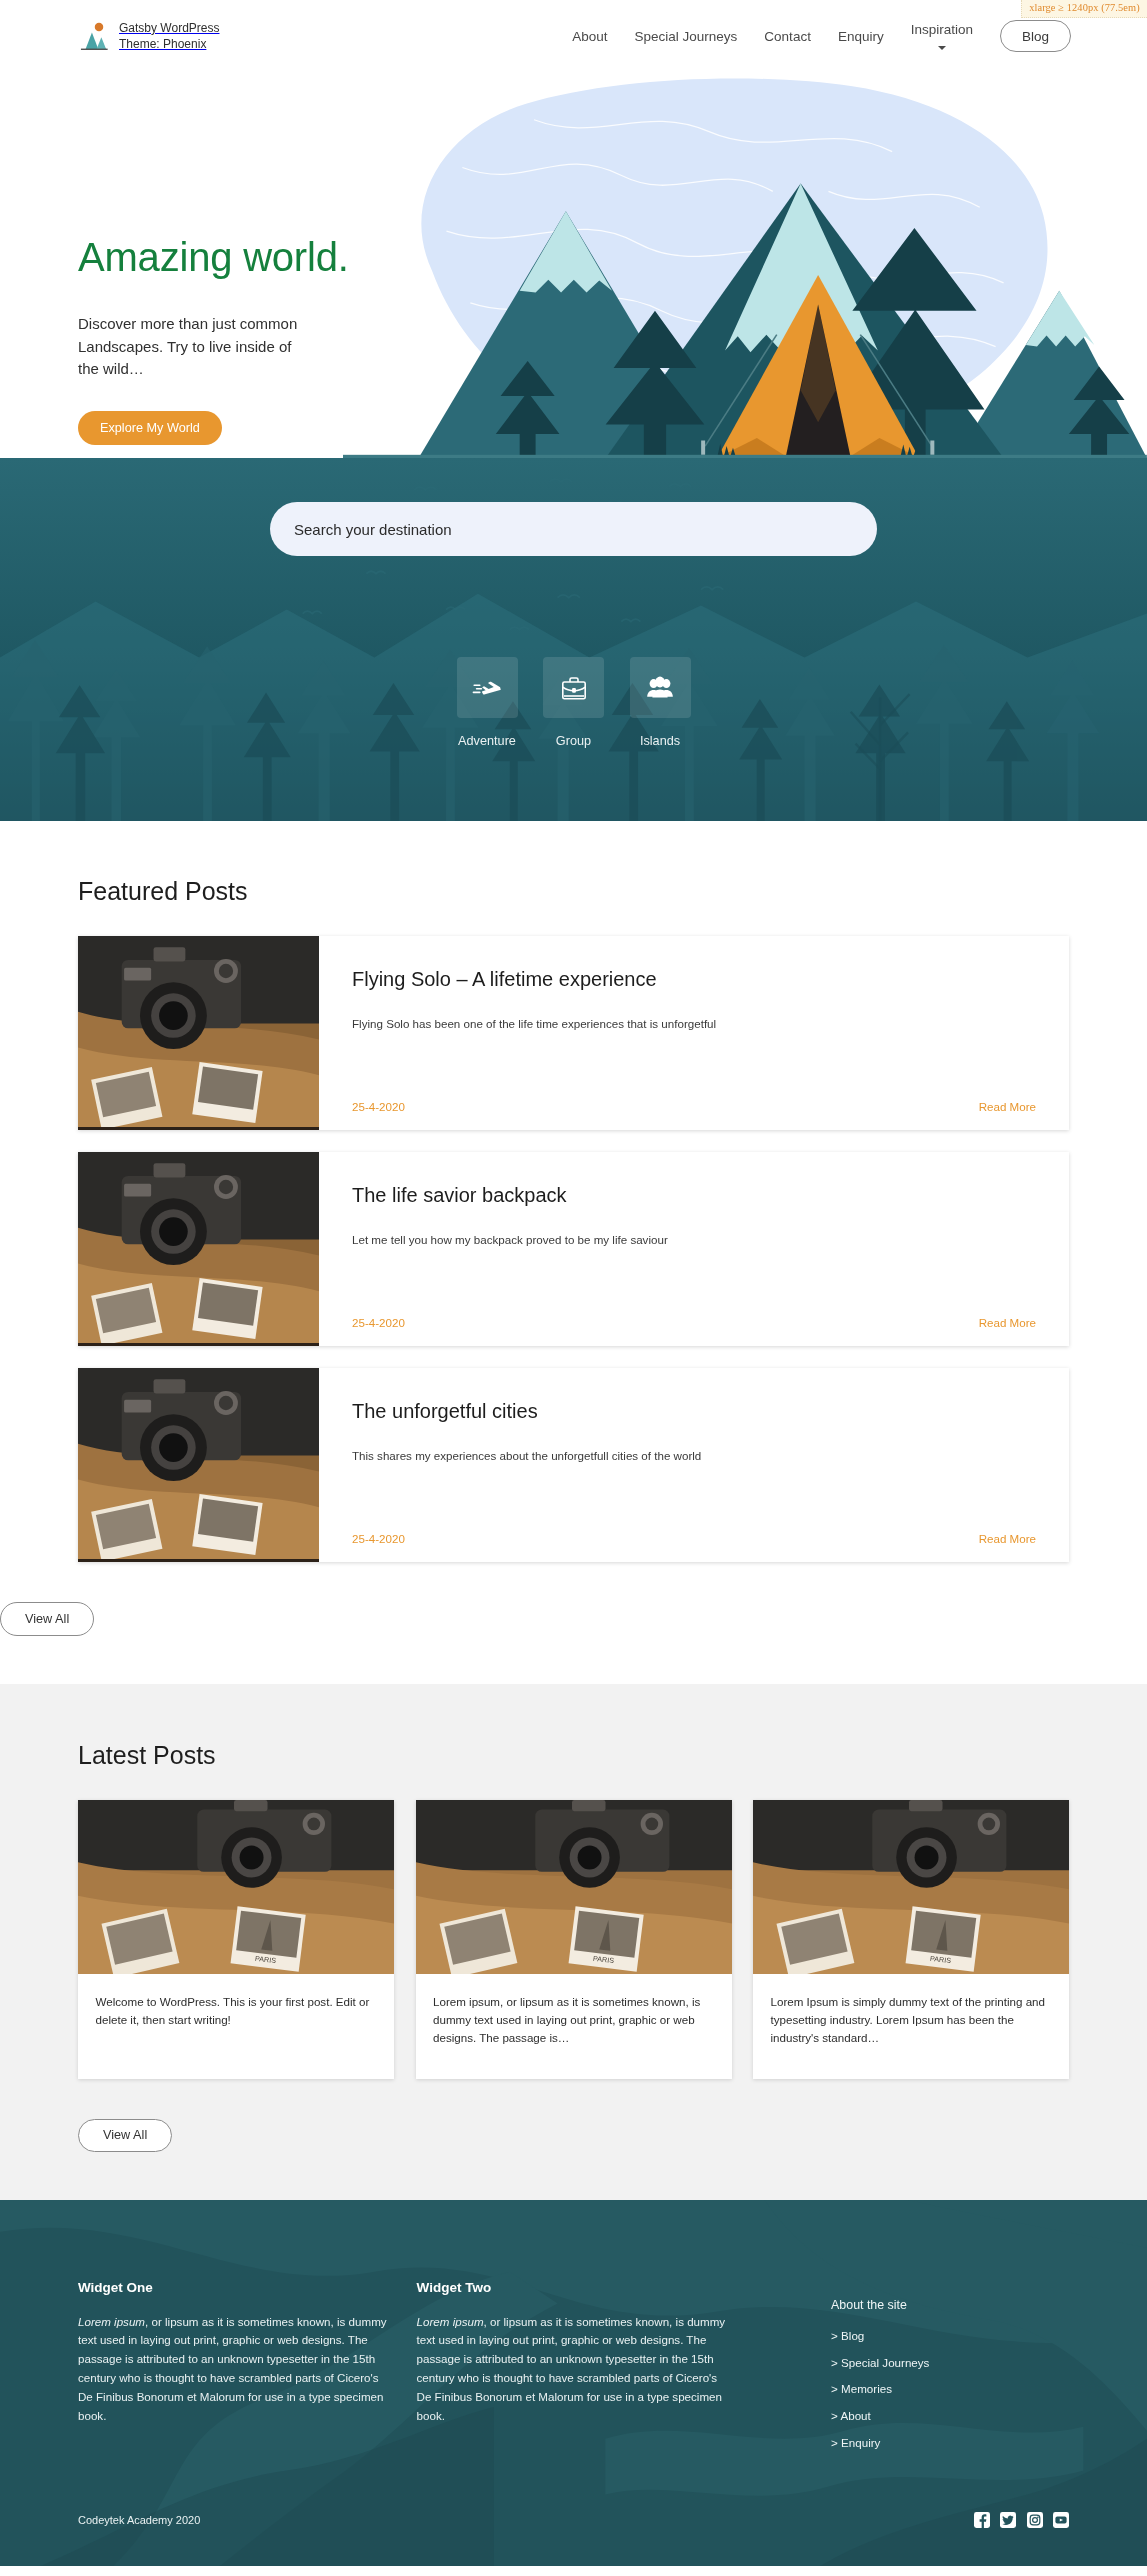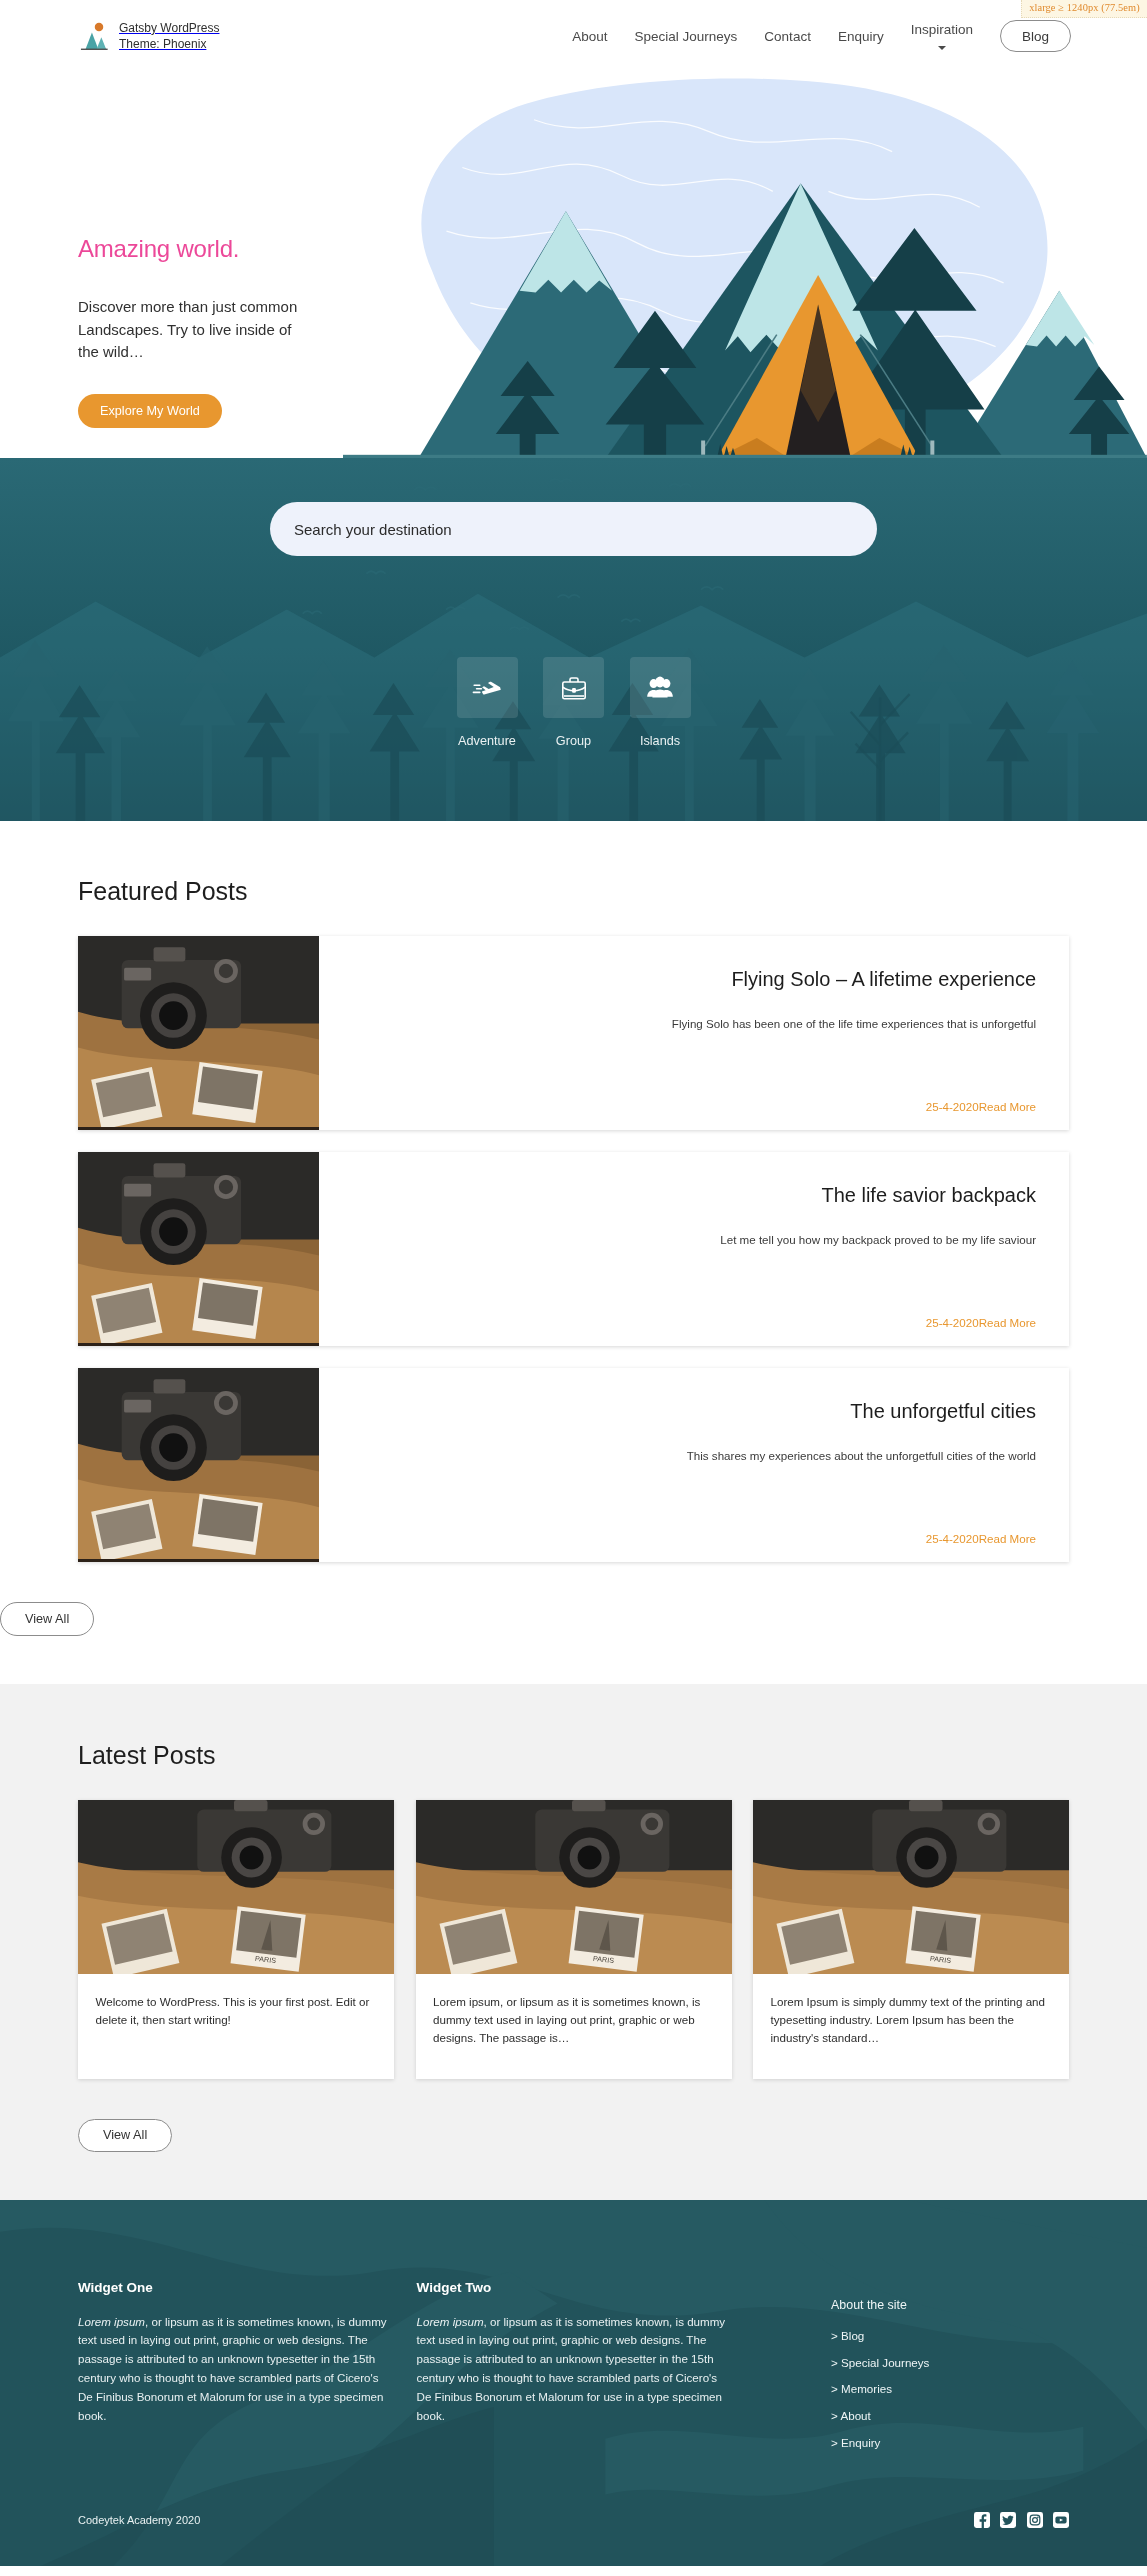--- a/index.html
+++ b/index.html
@@ -41,21 +41,21 @@
   .caret{ width:0;height:0;border-left:4px solid transparent;border-right:4px solid transparent;border-top:4.8px solid #4a4a4a; margin-top:5.6px;}
   .btn-pill{
     border:0.8px solid #8c8c8c; border-radius:19px;
     padding:7.2px 21px; font-size:13.5px; color:#3b3b3b;
     background:#fff; text-decoration:none; white-space:nowrap;
   }
 
   
   .hero{ position:relative; height:386px; width:1147px; background:#fff; overflow:hidden;}
   .hero-copy{ position:absolute; left:78px; top:163px; width:319px; z-index:5;}
-  .hero-title{ font-size:24px; font-weight:400; color:#ec4899; letter-spacing:-0.2px; }
+  .hero-title{ font-size:40px; font-weight:400; color:#15803d; letter-spacing:-0.2px; }
   .hero-sub{ margin-top:33px; font-size:15px; line-height:1.5; color:#303030; width:231px;}
   .hero-cta{
     display:inline-block; margin-top:30px;
     background:#e8972f; color:#fff; border:none; border-radius:19px;
     font-size:12.7px; padding:10.4px 22px; cursor:pointer;
     font-family:"Liberation Sans",sans-serif;
   }
   .hero-art{ position:absolute; left:343px; top:0; width:805px; height:386px; }
 
   
@@ -83,21 +83,21 @@
 
   
   .featured{ background:#fff; padding:56px 78px 0 78px;}
   .sec-title{ font-size:25px; font-weight:400; color:#1e1e1e; }
   .post-list{ margin-top:30px; display:flex; flex-direction:column; gap:22px;}
   .post-card{
     display:flex; background:#fff; box-shadow:0 0.8px 4px rgba(0,0,0,.16);
     min-height:191px; width:991px;
   }
   .post-thumb{ width:241px; flex:none; background:#2c2118; position:relative; overflow:hidden;}
-  .post-body{ flex:1; padding:32px 33px 17.5px 33px; display:flex; flex-direction:column;align-items:flex-end;}
+  .post-body{ flex:1; padding:32px 33px 17.5px 33px; display:flex; flex-direction:column;}
   .post-title{ font-size:20px; font-weight:400; color:#1d1d1d; }
   .post-excerpt{ margin-top:25.5px; font-size:11.6px; color:#3a3a3a;}
   .post-meta{ margin-top:auto; display:flex; align-items:center; justify-content:space-between; padding-top:22px;}
   .post-date{ color:#e8972f; font-size:11.6px;}
   .post-more{ color:#e8972f; font-size:11.6px; text-decoration:none;}
   .viewall-row{ display:flex; padding:40px 0 48px 0; background:#fff;}
   .viewall{
     border:0.8px solid #8c8c8c; border-radius:17.5px; background:#fff;
     padding:8.8px 24px; font-size:12.7px; color:#333; cursor:pointer;
     font-family:"Liberation Sans",sans-serif;

